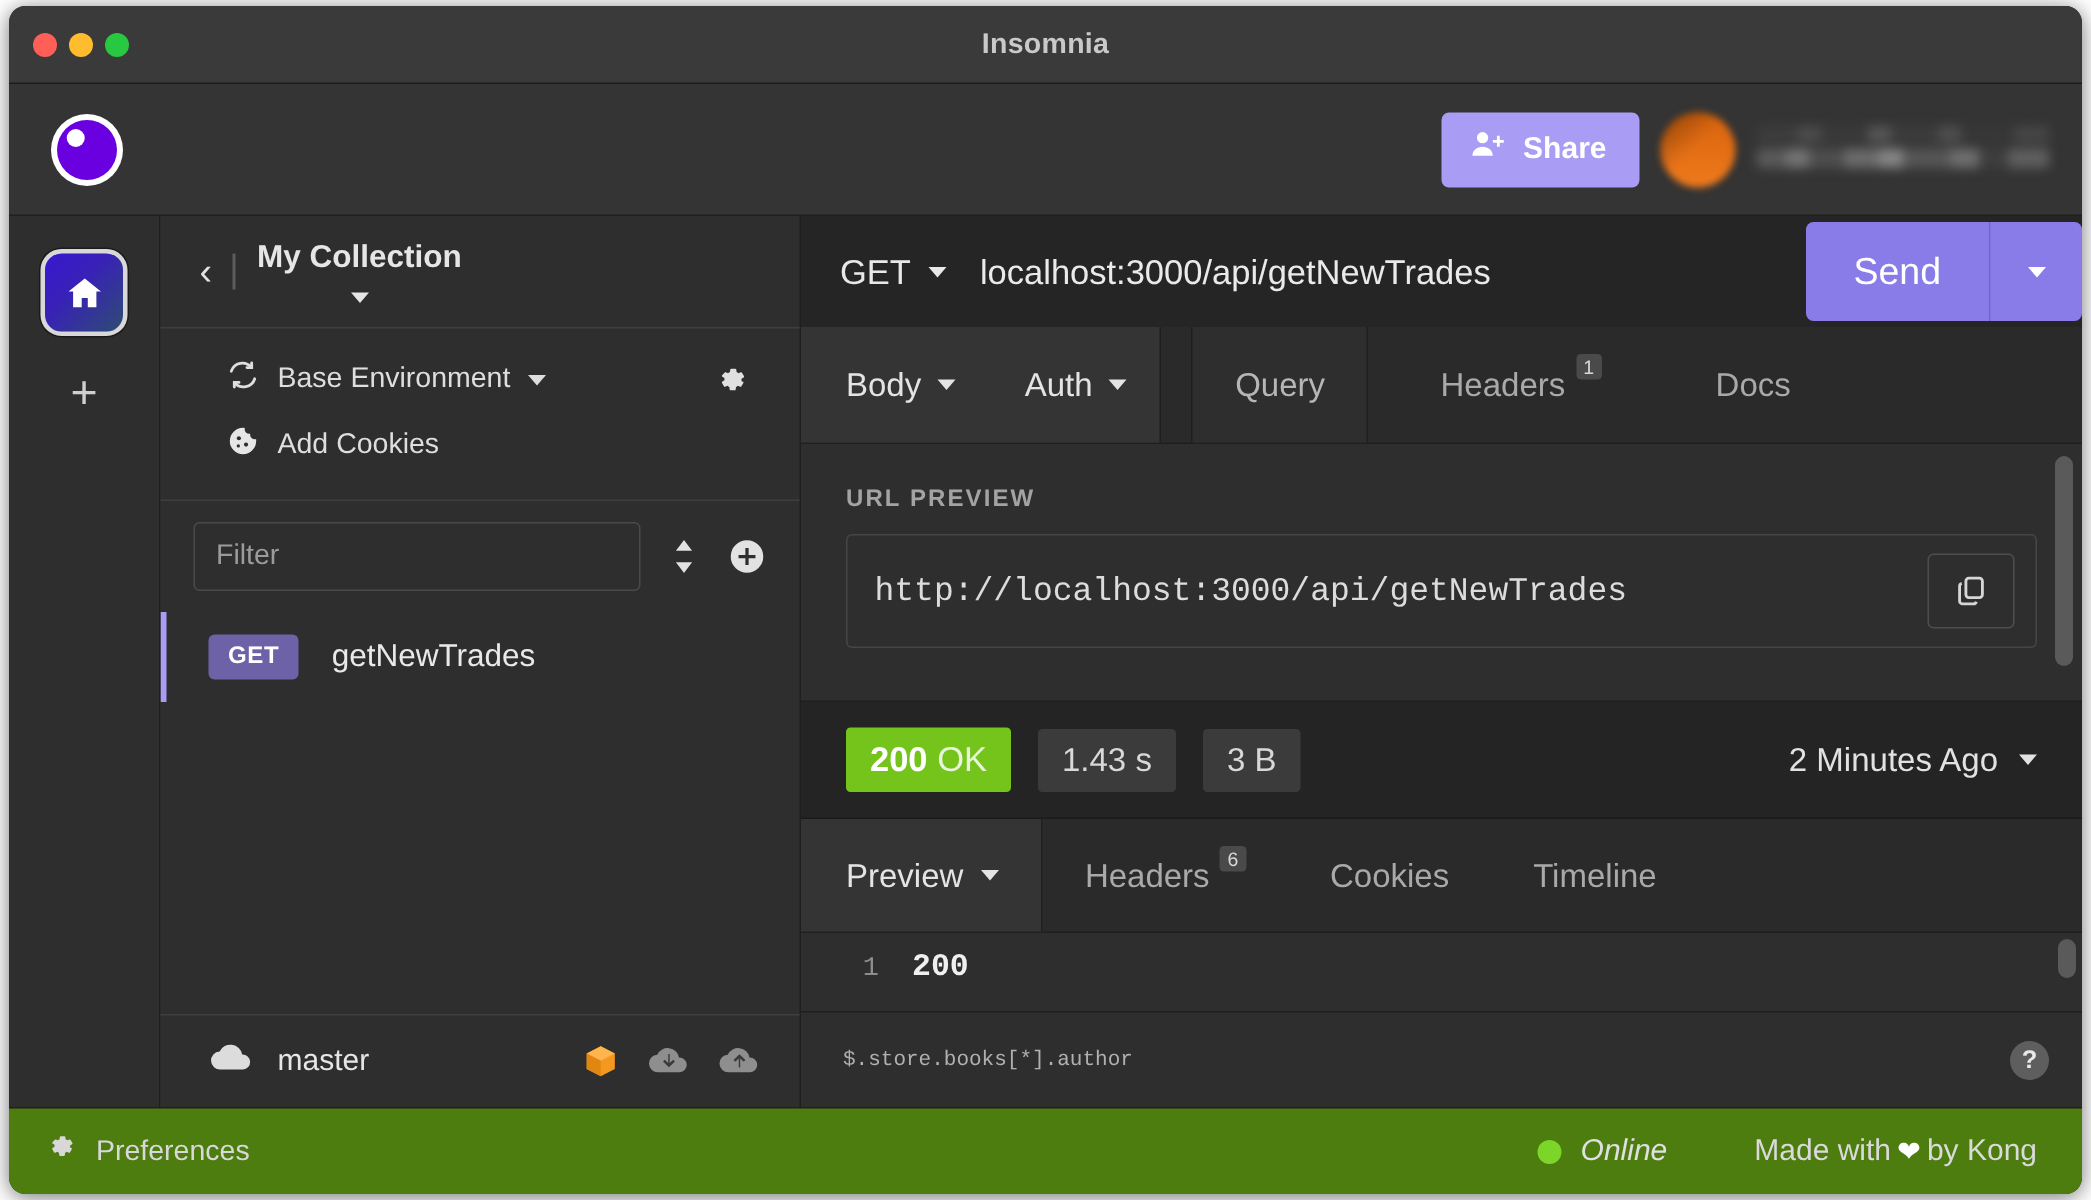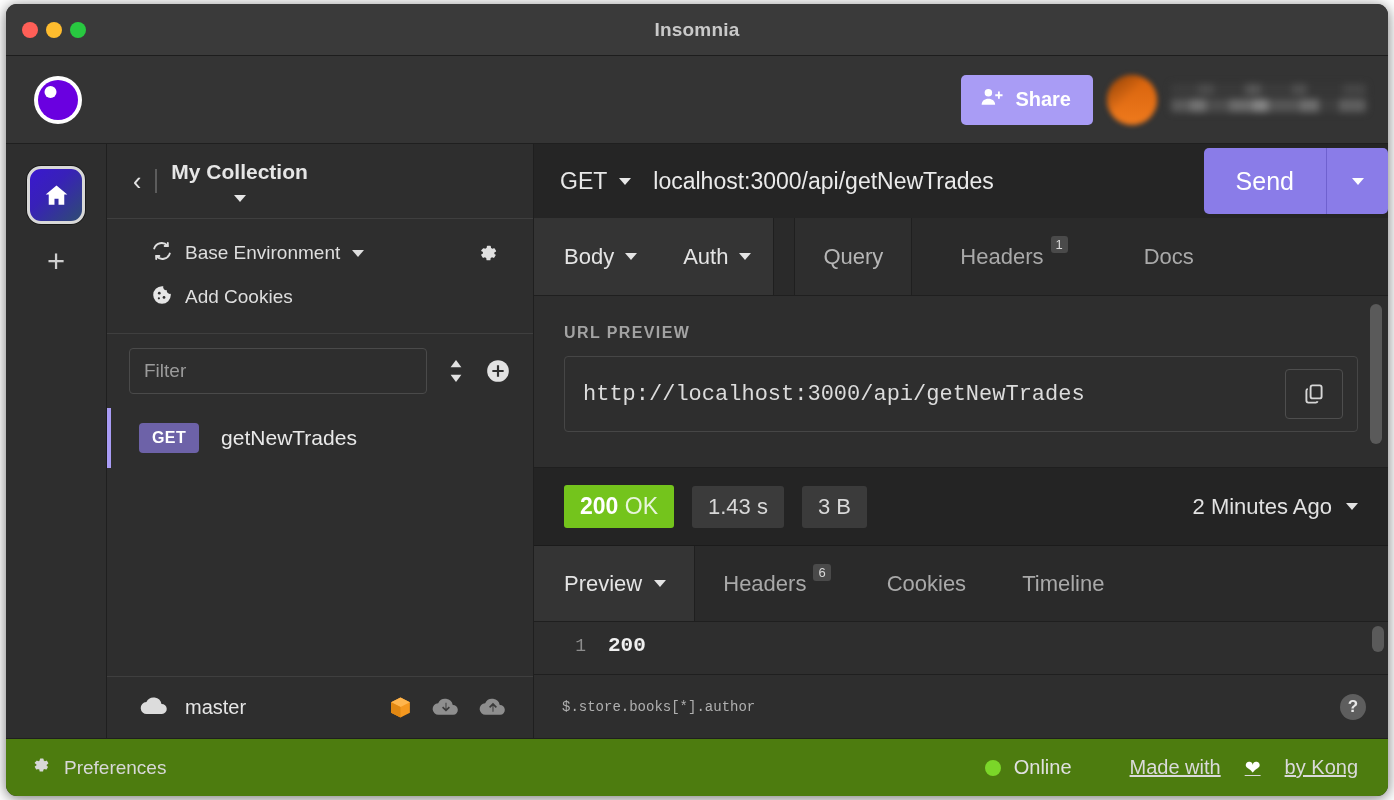--- a/index.html
+++ b/index.html
@@ -634,33 +634,33 @@
     display: flex;
     align-items: center;
     gap: 58px;
   }
   #online-indicator {
     display: flex;
     align-items: center;
     gap: 13px;
     color: #e0e0e0;
     font-size: 20px;
+    font-style: italic;
   }
   .green-dot {
     width: 16px; height: 16px;
     border-radius: 50%;
     background: #7bd629;
   }
   #made-by {
     color: #dadada;
     font-size: 20px;
     display: flex;
     align-items: center;
-    gap: 24px;
-    text-decoration: underline;
+    gap: 4px;
   }
   .heart { color: #ffffff; font-size: 19px; }
 </style>
 </head>
 <body>
 
 <div id="app-window">
 
   <div id="titlebar">
     <div id="traffic-lights">

